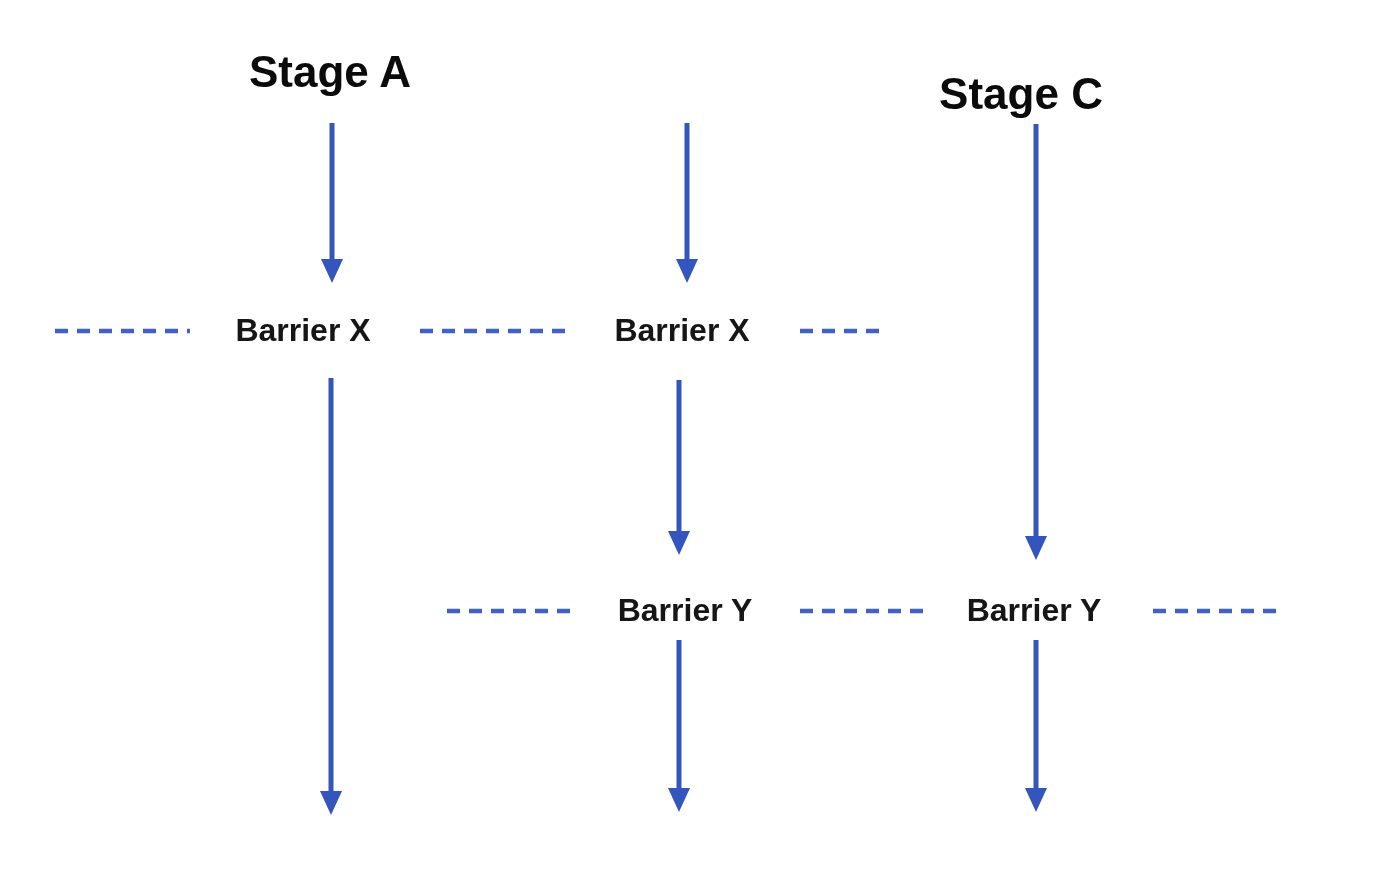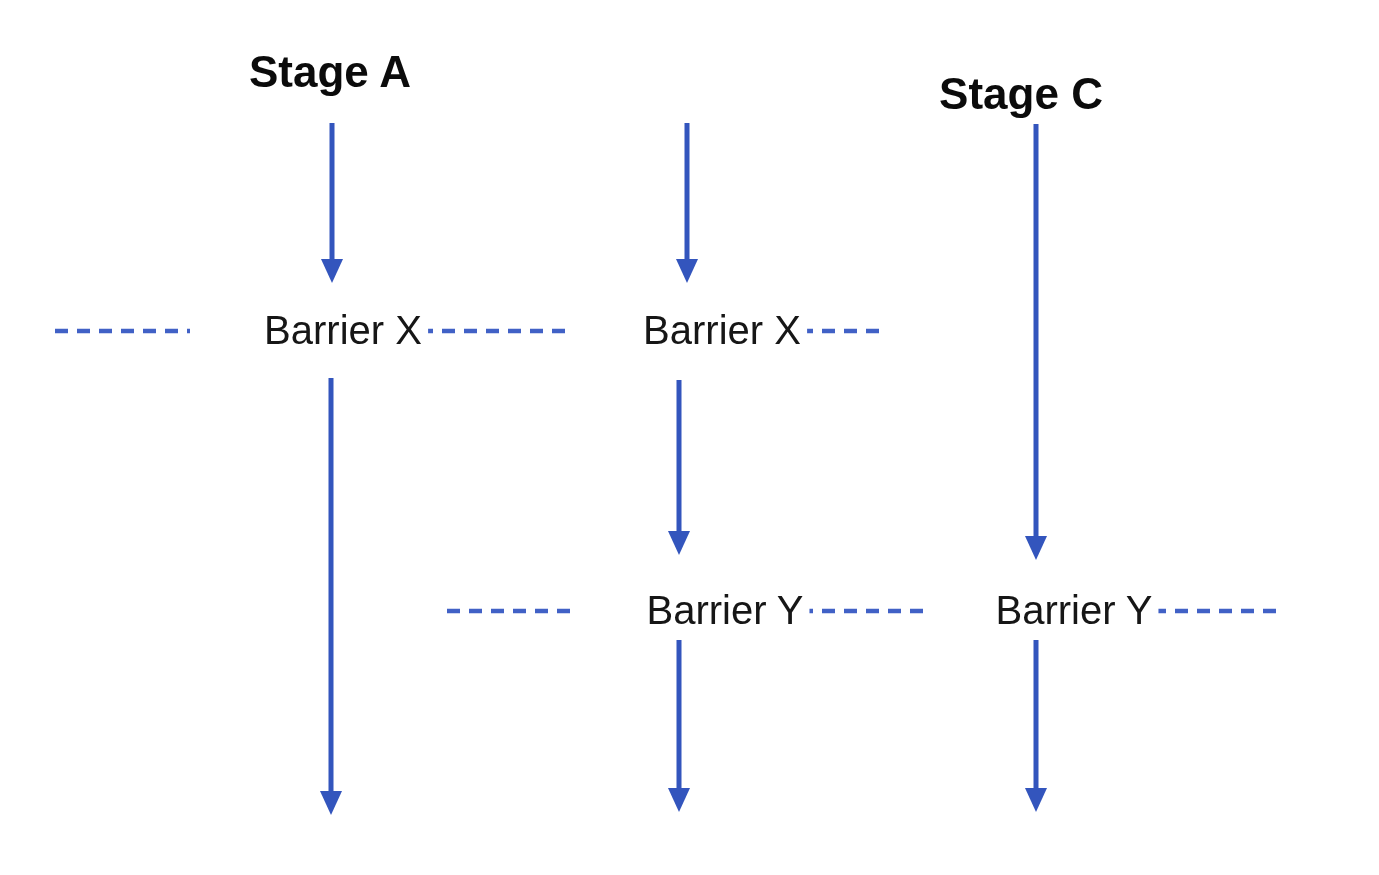--- a/index.html
+++ b/index.html
@@ -48,27 +48,26 @@
     transform: translate(-50%, -50%);
     font-size: 44px;
     font-weight: bold;
     color: var(--heading-color);
     white-space: nowrap;
     letter-spacing: 0px;
   }
   .barrier-label {
     position: absolute;
     transform: translate(-50%, -50%);
-    font-size: 40px;
-    font-weight: normal;
+    font-size: 32px;
+    font-weight: bold;
     color: var(--label-color);
     white-space: nowrap;
     background: var(--bg-color);
     padding: 0 6px;
-    margin-left: 40px;
   }
 </style>
 </head>
 <body>
 
 <div class="canvas">
 
   <svg class="diagram-svg" viewBox="0 0 1379 875" aria-hidden="true">
 
     <g>

